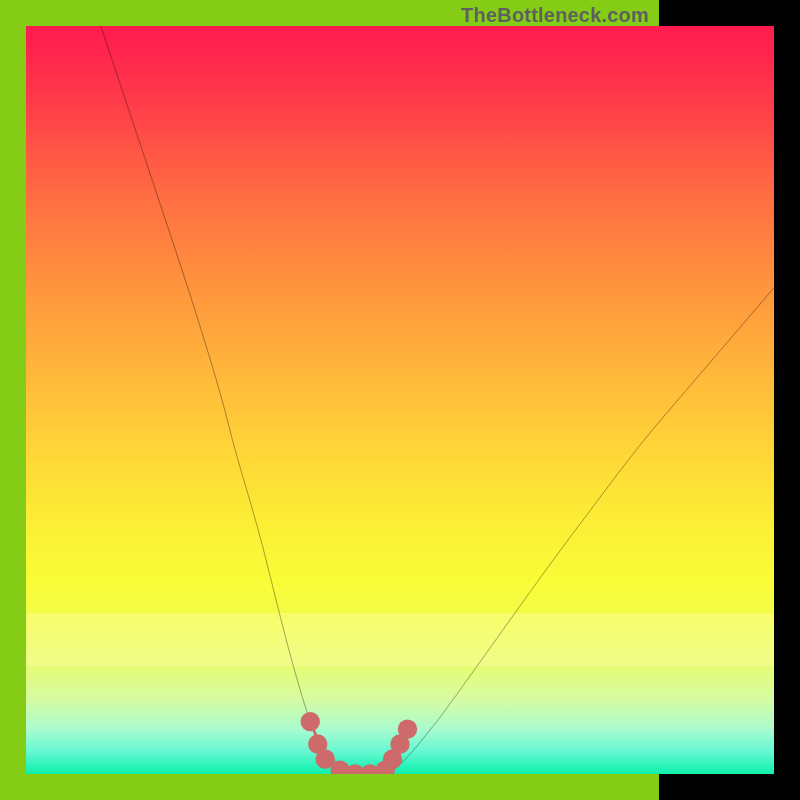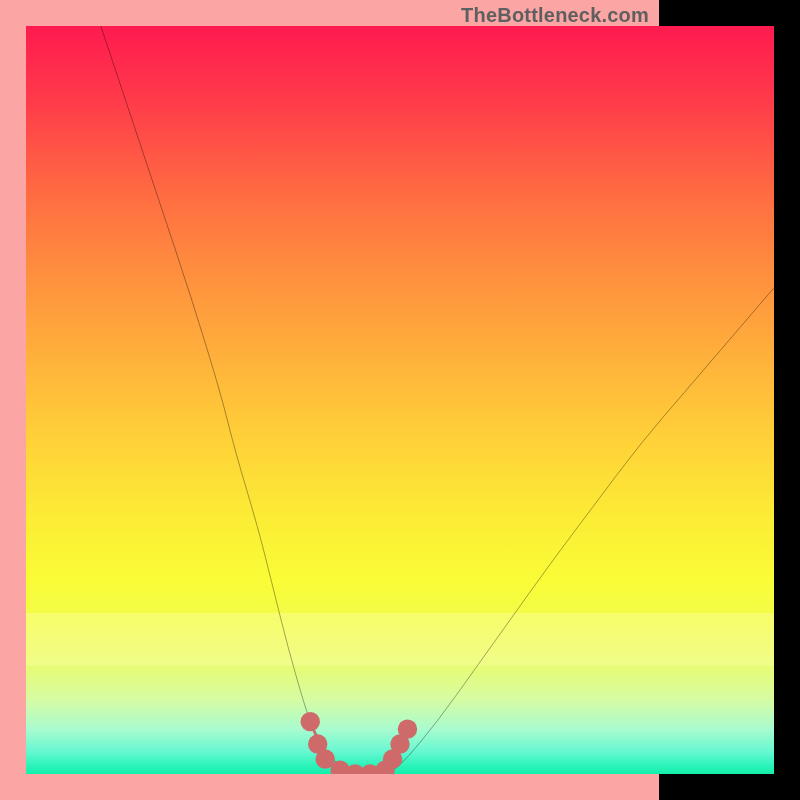--- a/index.html
+++ b/index.html
@@ -9,21 +9,21 @@
     height: 800px;
     overflow: hidden;
     background: #000;
     font-family: Arial, Helvetica, sans-serif;
   }
   .frame {
     position: absolute;
     top: 0; left: 0;
     width: 659px;
     height: 800px;
-    background: #fca5a5;
+    background: #84cc16;
   }
   .plot {
     position: absolute;
     top: 26px;
     left: 26px;
     width: 748px;
     height: 748px;
     overflow: hidden;
   }
   .gradient {

